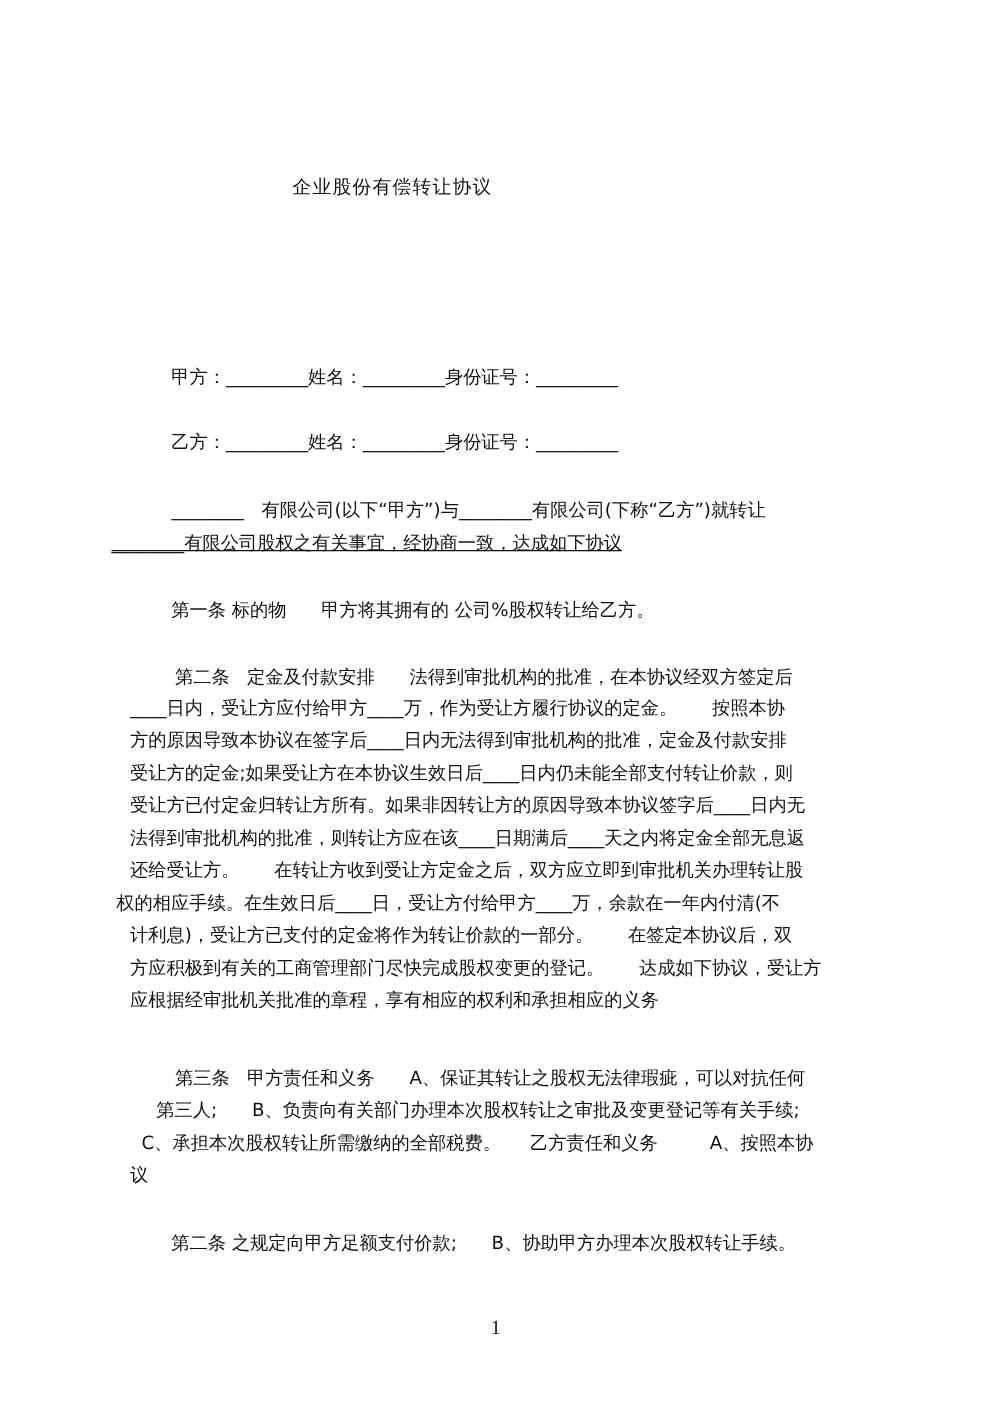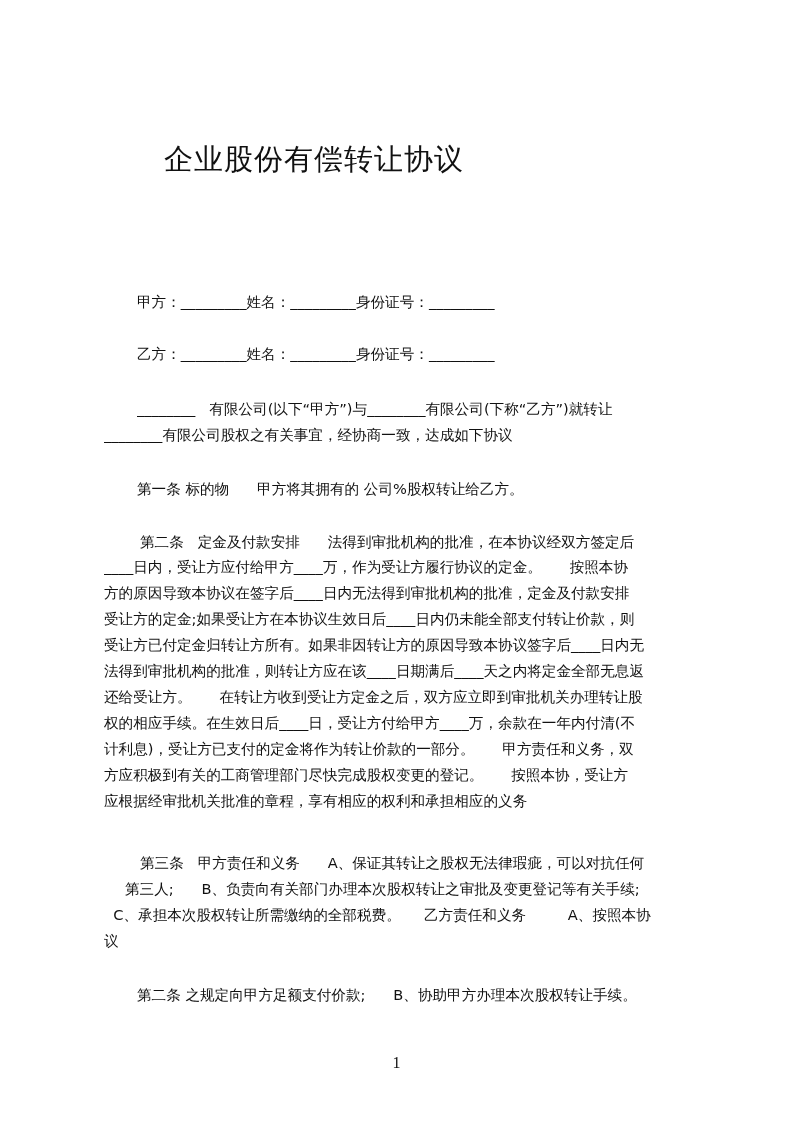--- a/index.html
+++ b/index.html
@@ -1,48 +1,48 @@
 <!DOCTYPE html>
 <html><head>
 <meta charset="utf-8">
 <style>
   html, body { margin: 0; padding: 0; background: #ffffff; }
   body { width: 793px; height: 1122px; position: relative; overflow: hidden;
          font-family: "DejaVu Sans", "Liberation Sans", sans-serif; color: #111111; }
   .title { position: absolute; left: 0; width: 628px; top: 140px; text-align: center;
-           font-size: 29px; letter-spacing: 1px; color: #111; }
+           font-size: 15px; letter-spacing: 1px; color: #111; }
   .line { position: absolute; white-space: pre; font-size: 14.6px; line-height: 20px; color: #111; }
   .pagenum { position: absolute; top: 1054px; left: 0; width: 793px; text-align: center;
              font-family: "Liberation Serif", "DejaVu Serif", serif; font-size: 16px; color: #111; }
 </style>
 </head>
 <body>
 
 <div>
   <div class="title">企业股份有偿转让协议</div>
 
   <div class="line" style="left: 137px; top: 292px; max-width: 562px; overflow: hidden;">甲方：_________姓名：_________身份证号：_________</div>
   <div class="line" style="left: 137px; top: 344px; max-width: 562px; overflow: hidden;">乙方：_________姓名：_________身份证号：_________</div>
 
   <div class="line" style="left: 137px; top: 399px; max-width: 562px; overflow: hidden;">________   有限公司(以下“甲方”)与________有限公司(下称“乙方”)就转让</div>
-  <div class="line" style="left: 104px; top: 425px; max-width: 595px; overflow: hidden;">________有限公司股权之有关事宜，经协商一致，达成如下协议</div>
+  <div class="line" style="left: 89px; top: 425px; max-width: 595px; overflow: hidden; text-decoration: underline;">________有限公司股权之有关事宜，经协商一致，达成如下协议</div>
 
   <div class="line" style="left: 137px; top: 479px; max-width: 562px; overflow: hidden; text-align: center;">第一条 标的物      甲方将其拥有的 公司%股权转让给乙方。</div>
 
   <div>
     <div class="line" style="left: 140px; top: 532px; max-width: 559px; overflow: hidden;">第二条   定金及付款安排      法得到审批机构的批准，在本协议经双方签定后</div>
     <div class="line" style="left: 104px; top: 557px; max-width: 595px; overflow: hidden;">____日内，受让方应付给甲方____万，作为受让方履行协议的定金。      按照本协</div>
     <div class="line" style="left: 104px; top: 583px; max-width: 595px; overflow: hidden;">方的原因导致本协议在签字后____日内无法得到审批机构的批准，定金及付款安排</div>
     <div class="line" style="left: 104px; top: 609px; max-width: 595px; overflow: hidden;">受让方的定金;如果受让方在本协议生效日后____日内仍未能全部支付转让价款，则</div>
     <div class="line" style="left: 104px; top: 635px; max-width: 595px; overflow: hidden;">受让方已付定金归转让方所有。如果非因转让方的原因导致本协议签字后____日内无</div>
     <div class="line" style="left: 104px; top: 661px; max-width: 595px; overflow: hidden;">法得到审批机构的批准，则转让方应在该____日期满后____天之内将定金全部无息返</div>
     <div class="line" style="left: 104px; top: 687px; max-width: 595px; overflow: hidden;">还给受让方。      在转让方收到受让方定金之后，双方应立即到审批机关办理转让股</div>
-    <div class="line" style="left: 104px; top: 713px; max-width: 595px; overflow: hidden; text-align: right;">权的相应手续。在生效日后____日，受让方付给甲方____万，余款在一年内付清(不</div>
-    <div class="line" style="left: 104px; top: 739px; max-width: 595px; overflow: hidden;">计利息)，受让方已支付的定金将作为转让价款的一部分。      甲方责任和义务，双</div>
-    <div class="line" style="left: 104px; top: 765px; max-width: 595px; overflow: hidden;">方应积极到有关的工商管理部门尽快完成股权变更的登记。      按照本协，受让方</div>
+    <div class="line" style="left: 93px; top: 713px; max-width: 595px; overflow: hidden; text-align: right;">权的相应手续。在生效日后____日，受让方付给甲方____万，余款在一年内付清(不</div>
+    <div class="line" style="left: 104px; top: 739px; max-width: 595px; overflow: hidden;">计利息)，受让方已支付的定金将作为转让价款的一部分。      在签定本协议后，双</div>
+    <div class="line" style="left: 104px; top: 765px; max-width: 595px; overflow: hidden;">方应积极到有关的工商管理部门尽快完成股权变更的登记。      达成如下协议，受让方</div>
     <div class="line" style="left: 104px; top: 791px; max-width: 595px; overflow: hidden;">应根据经审批机关批准的章程，享有相应的权利和承担相应的义务</div>
   </div>
 
   <div>
     <div class="line" style="left: 140px; top: 853px; max-width: 559px; overflow: hidden;">第三条   甲方责任和义务      A、保证其转让之股权无法律瑕疵，可以对抗任何</div>
     <div class="line" style="left: 104px; top: 879px; max-width: 595px; overflow: hidden; margin-left: 21px;">第三人;      B、负责向有关部门办理本次股权转让之审批及变更登记等有关手续;</div>
     <div class="line" style="left: 104px; top: 905px; max-width: 595px; overflow: hidden;">  C、承担本次股权转让所需缴纳的全部税费。     乙方责任和义务         A、按照本协</div>
     <div class="line" style="left: 104px; top: 931px; max-width: 595px; overflow: hidden;">议</div>
   </div>
 

